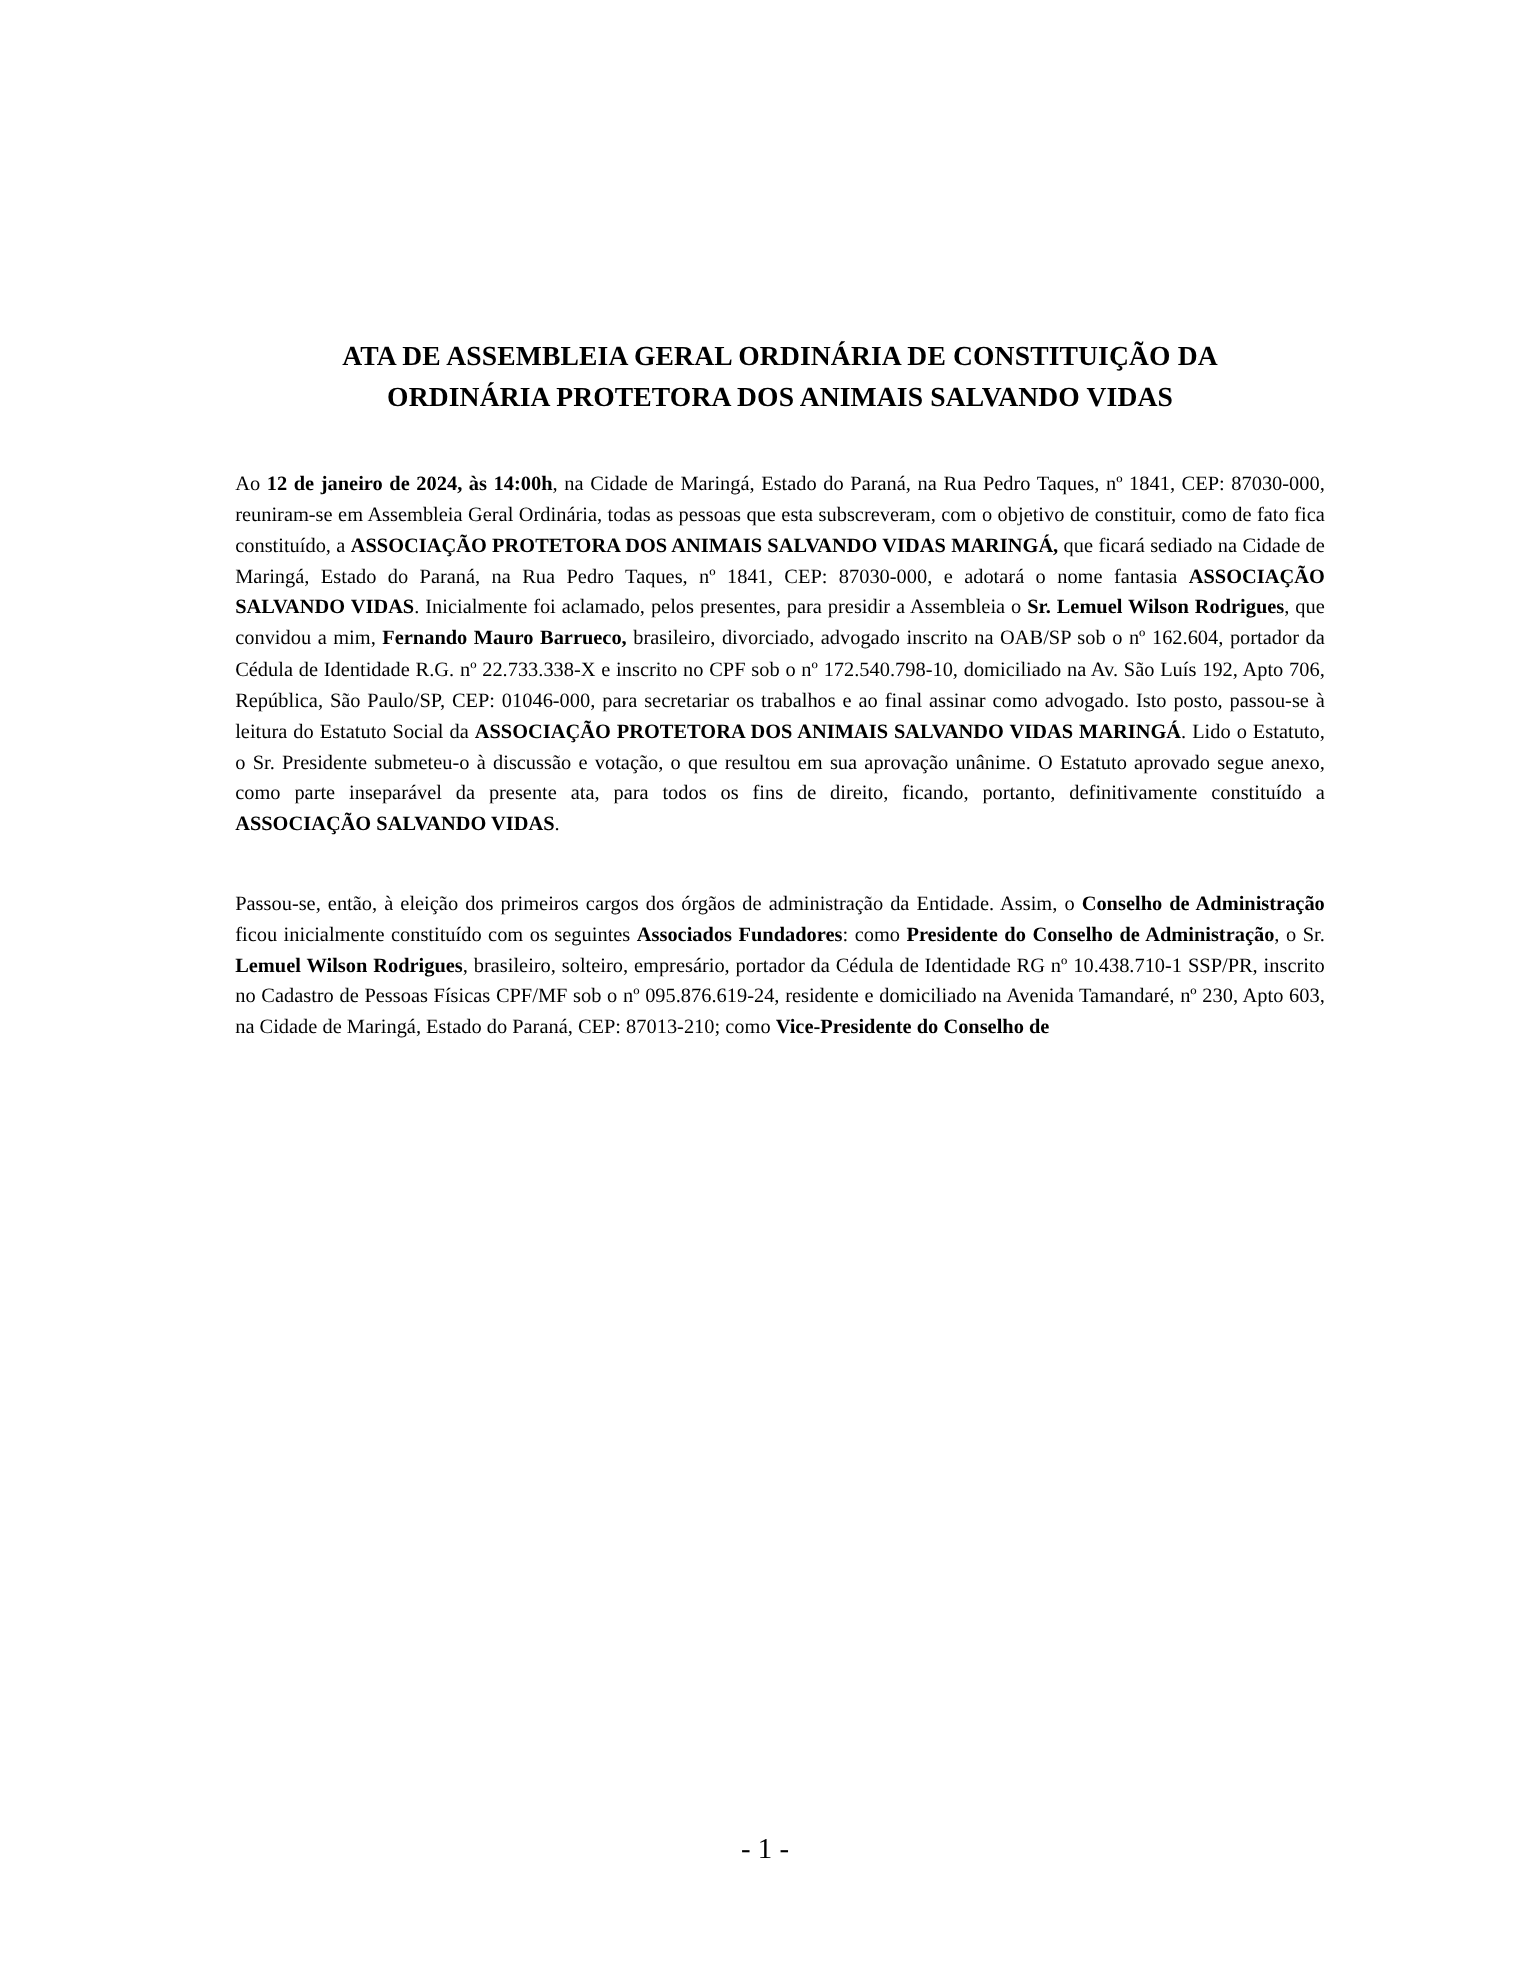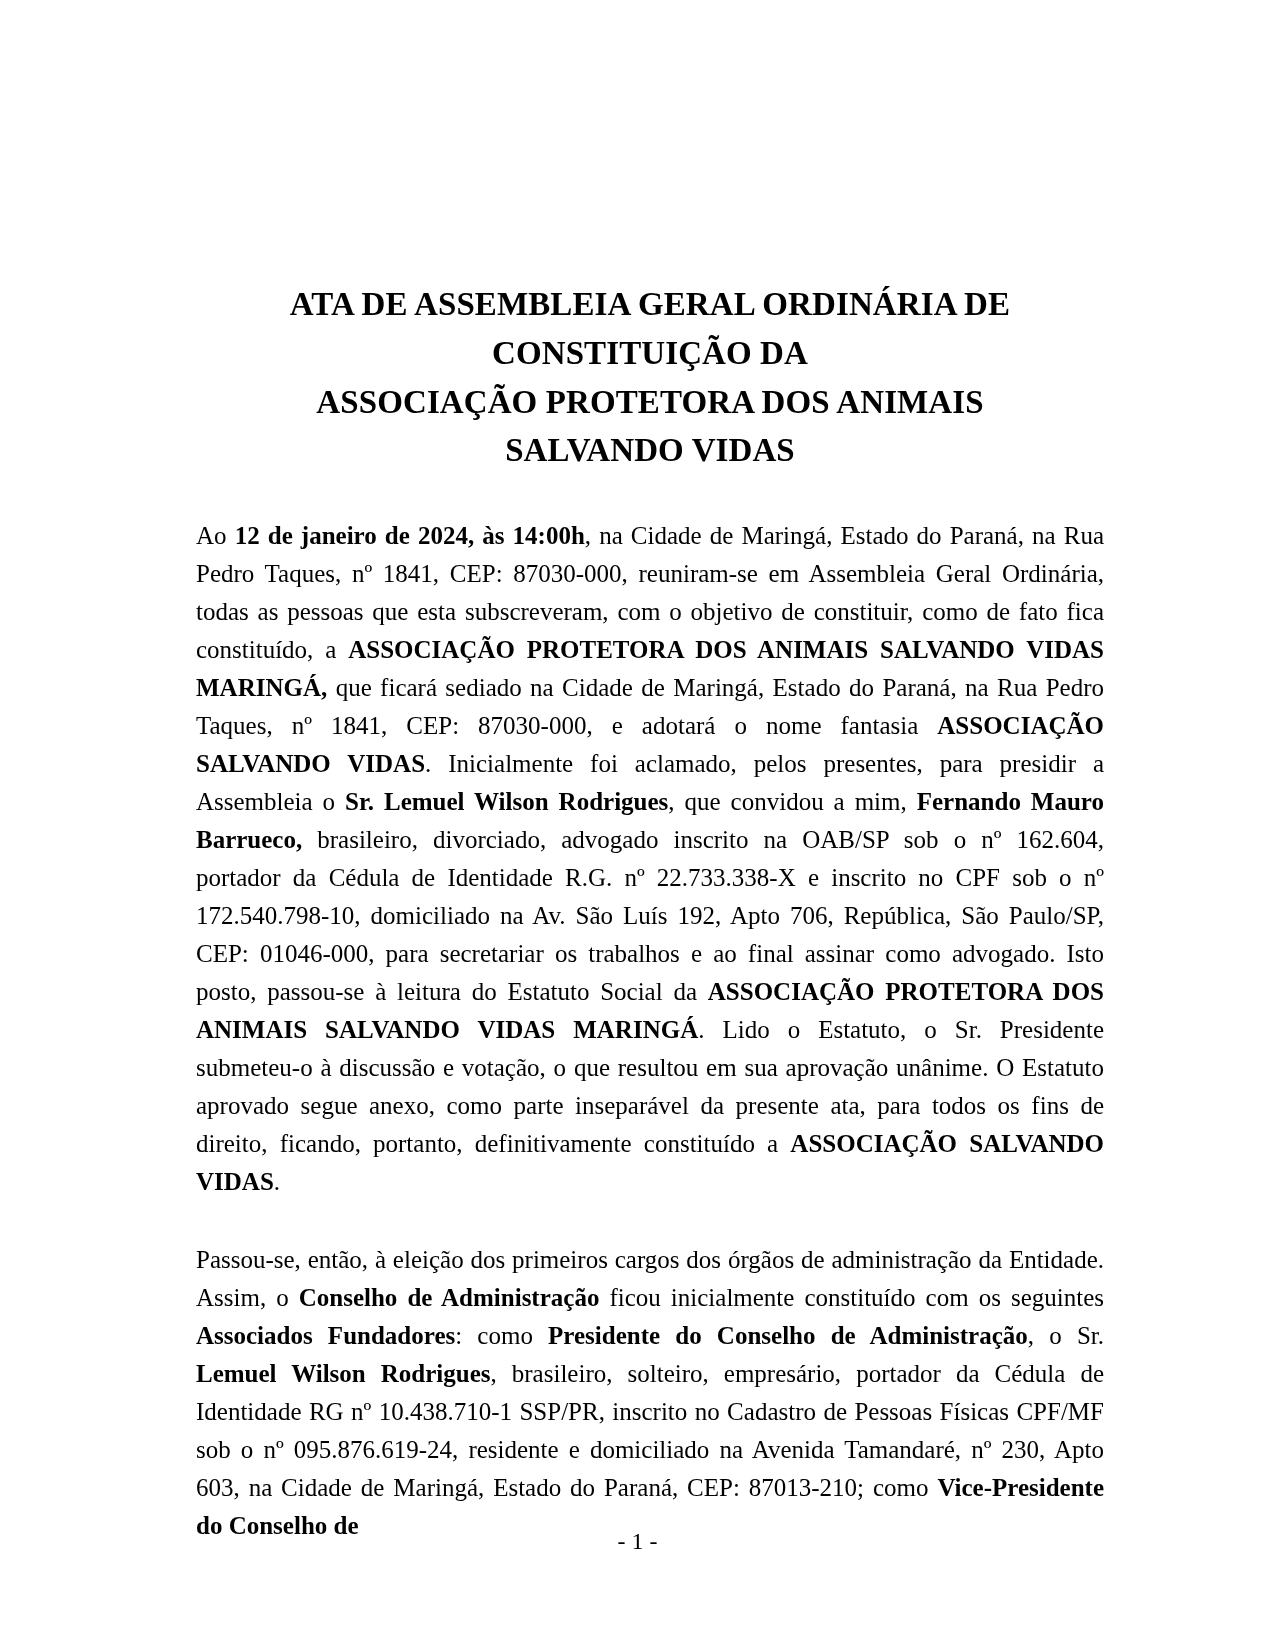--- a/index.html
+++ b/index.html
@@ -23,33 +23,33 @@
     height: 1650px;
     background: #ffffff;
   }
   .content {
     position: absolute;
     left: 196px;
     top: 280px;
     width: 908px;
   }
   .doc-title {
-    font-size: 33px;
+    font-size: 23px;
     font-weight: bold;
     text-align: center;
     line-height: 1.48;
     letter-spacing: 0.1px;
     margin: 0 0 0 0;
     padding: 0 28px;
   }
   .doc-title .tl {
     display: block;
   }
   .para {
-    font-size: 25px;
+    font-size: 17px;
     line-height: 1.52;
     text-align: justify;
     text-justify: inter-word;
     margin: 0;
     padding: 0;
     hyphens: none;
   }
   .para.first {
     margin-top: 42px;
   }
@@ -71,21 +71,21 @@
 </style>
 </head>
 <body>
 
 <div class="page">
 
   <div class="content">
 
     <h1 class="doc-title">
       <span class="tl">ATA DE ASSEMBLEIA GERAL ORDINÁRIA DE CONSTITUIÇÃO DA</span>
-      <span class="tl">ASSOCIAÇÃO PROTETORA DOS ANIMAIS SALVANDO VIDAS</span>
+      <span class="tl">ORDINÁRIA PROTETORA DOS ANIMAIS SALVANDO VIDAS</span>
     </h1>
 
     <p class="para first">Ao <b>12 de janeiro de 2024, às 14:00h</b>, na Cidade de Maringá, Estado do Paraná, na Rua Pedro Taques, nº 1841, CEP: 87030-000, reuniram-se em Assembleia Geral Ordinária, todas as pessoas que esta subscreveram, com o objetivo de constituir, como de fato fica constituído, a <b>ASSOCIAÇÃO PROTETORA DOS ANIMAIS SALVANDO VIDAS MARINGÁ,</b> que ficará sediado na Cidade de Maringá, Estado do Paraná, na Rua Pedro Taques, nº 1841, CEP: 87030-000, e adotará o nome fantasia <b>ASSOCIAÇÃO SALVANDO VIDAS</b>. Inicialmente foi aclamado, pelos presentes, para presidir a Assembleia o <b>Sr. Lemuel Wilson Rodrigues</b>, que convidou a mim, <b>Fernando Mauro Barrueco,</b> brasileiro, divorciado, advogado inscrito na OAB/SP sob o nº 162.604, portador da Cédula de Identidade R.G. nº 22.733.338-X e inscrito no CPF sob o nº 172.540.798-10, domiciliado na Av. São Luís 192, Apto 706, República, São Paulo/SP, CEP: 01046-000, para secretariar os trabalhos e ao final assinar como advogado. Isto posto, passou-se à leitura do Estatuto Social da <b>ASSOCIAÇÃO PROTETORA DOS ANIMAIS SALVANDO VIDAS MARINGÁ</b>. Lido o Estatuto, o Sr. Presidente submeteu-o à discussão e votação, o que resultou em sua aprovação unânime. O Estatuto aprovado segue anexo, como parte inseparável da presente ata, para todos os fins de direito, ficando, portanto, definitivamente constituído a <b>ASSOCIAÇÃO SALVANDO VIDAS</b>.</p>
 
     <p class="para second">Passou-se, então, à eleição dos primeiros cargos dos órgãos de administração da Entidade. Assim, o <b>Conselho de Administração</b> ficou inicialmente constituído com os seguintes <b>Associados Fundadores</b>: como <b>Presidente do Conselho de Administração</b>, o Sr. <b>Lemuel Wilson Rodrigues</b>, brasileiro, solteiro, empresário, portador da Cédula de Identidade RG nº 10.438.710-1 SSP/PR, inscrito no Cadastro de Pessoas Físicas CPF/MF sob o nº 095.876.619-24, residente e domiciliado na Avenida Tamandaré, nº 230, Apto 603,  na Cidade de Maringá, Estado do Paraná, CEP: 87013-210; como <b>Vice-Presidente do Conselho de</b></p>
 
   </div>
 
   <div class="footer">
     <span>- 1 -</span>

